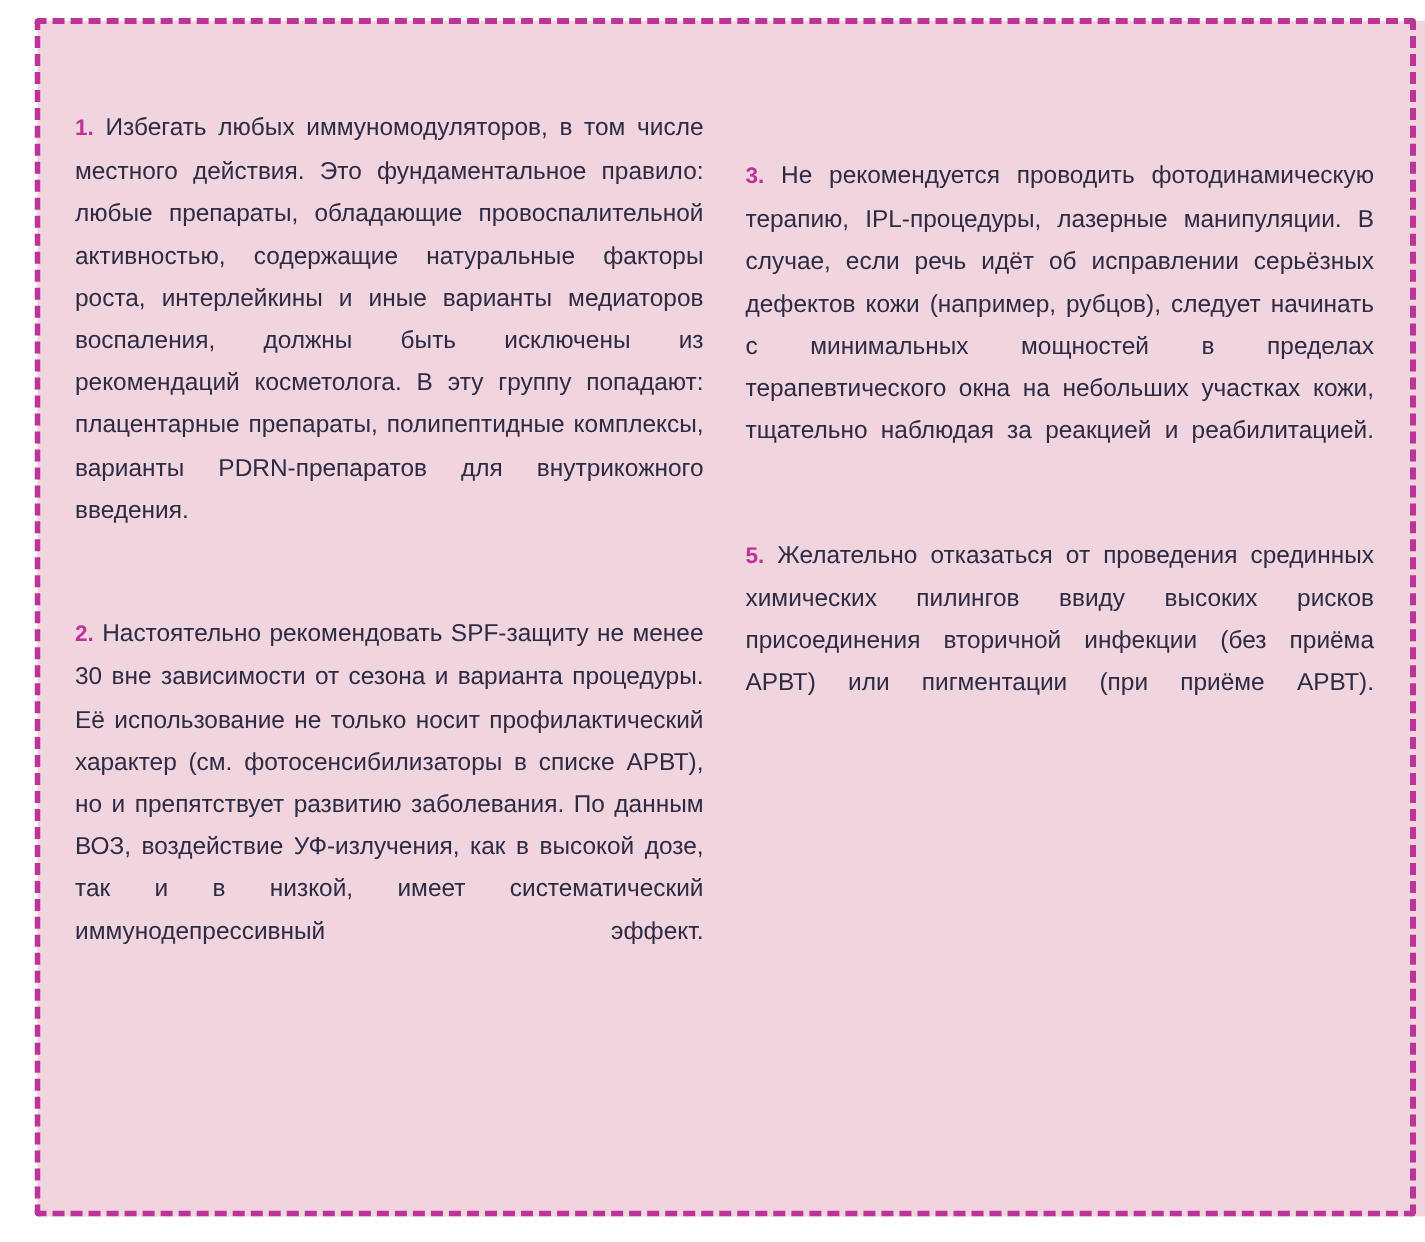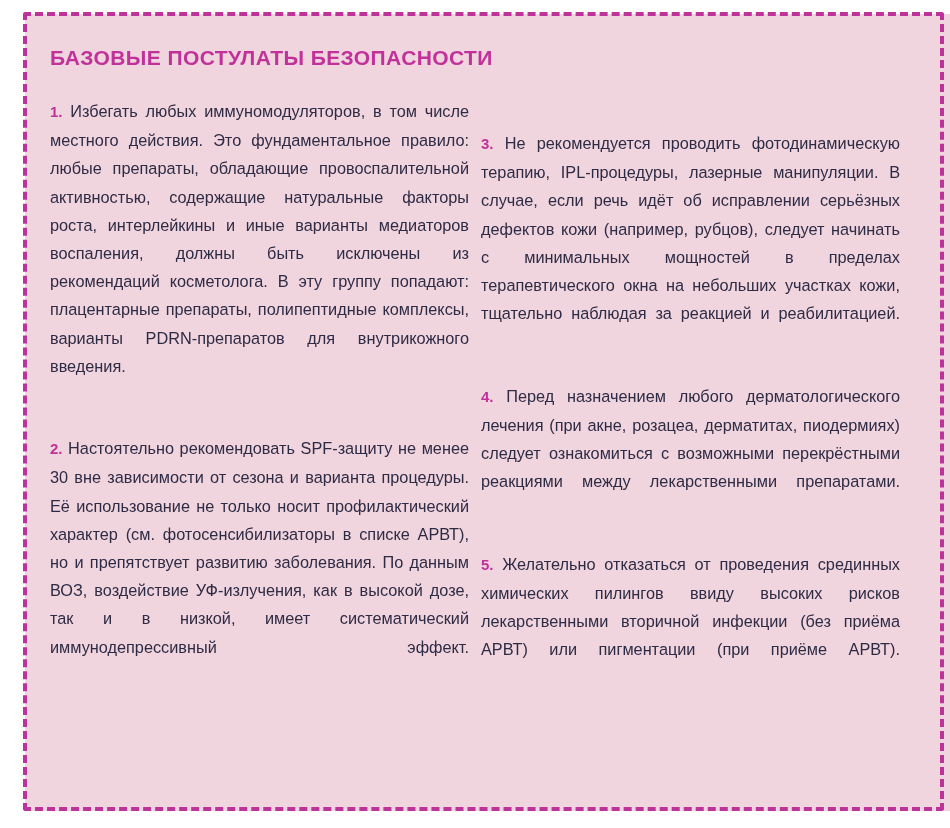--- a/index.html
+++ b/index.html
@@ -62,21 +62,21 @@
     margin: 0 0 26px 0;
     text-transform: uppercase;
   }
   .poster-title .tline {
     display: block;
     white-space: nowrap;
   }
 
   .columns {
     display: flex;
-    gap: 12px;
+    gap: 28px;
     align-items: flex-start;
   }
   .column {
     width: 419px;
     flex: 0 0 419px;
   }
 
   .item {
     color: #2e2b44;
     font-size: 16.3px;
@@ -106,21 +106,20 @@
 <body>
 
 <div id="poster">
 
   <div class="panel-fill" style="background: rgb(240, 212, 222);"></div>
   <div class="dashed-frame" style="border-color: rgb(188, 51, 153);"></div>
 
   <div class="content">
 
     <h1 class="poster-title" style="color: rgb(192, 50, 154);">
-      <span class="tline">БАЗОВЫЕ ПОСТУЛАТЫ БЕЗОПАСНОСТИ</span>
     </h1>
 
     <div class="columns">
 
       <div class="column">
 
         <p class="item" style="color: rgb(46, 43, 68);">
           <span class="num" style="color: rgb(192, 50, 154);">1.</span>
           <span>Избегать любых иммуномодуляторов, в том числе местного действия. Это фундаментальное правило: любые препараты, обладающие провоспалительной активностью, содержащие натуральные факторы роста, интерлейкины и иные варианты медиаторов воспаления, должны быть исключены из рекомендаций косметолога. В эту группу попадают: плацентарные препараты, полипептидные комплексы, варианты PDRN-препаратов для внутрикожного введения.</span>
         </p>
@@ -132,27 +131,23 @@
 
       </div>
 
       <div class="column">
 
         <p class="item" style="color: rgb(46, 43, 68); margin-top: 32px;">
           <span class="num" style="color: rgb(192, 50, 154);">3.</span>
           <span>Не рекомендуется проводить фотодинамическую терапию, IPL-процедуры, лазерные манипуляции. В случае, если речь идёт об исправлении серьёзных дефектов кожи (например, рубцов), следует начинать с минимальных мощностей в пределах терапевтического окна на небольших участках кожи, тщательно наблюдая за реакцией и реабилитацией.</span>
         </p>
 
-        <p class="item" style="color: rgb(46, 43, 68);">
-          <span class="num" style="color: rgb(192, 50, 154);">4.</span>
-          <span>Перед назначением любого дерматологического лечения (при акне, розацеа, дерматитах, пиодермиях) следует ознакомиться с возможными перекрёстными реакциями между лекарственными препаратами.</span>
-        </p>
 
         <p class="item" style="color: rgb(46, 43, 68);">
           <span class="num" style="color: rgb(192, 50, 154);">5.</span>
-          <span>Желательно отказаться от проведения срединных химических пилингов ввиду высоких рисков лекарственными вторичной инфекции (без приёма АРВТ) или пигментации (при приёме АРВТ).</span>
+          <span>Желательно отказаться от проведения срединных химических пилингов ввиду высоких рисков присоединения вторичной инфекции (без приёма АРВТ) или пигментации (при приёме АРВТ).</span>
         </p>
 
       </div>
 
     </div>
   </div>
 </div>
 
 </body></html>

